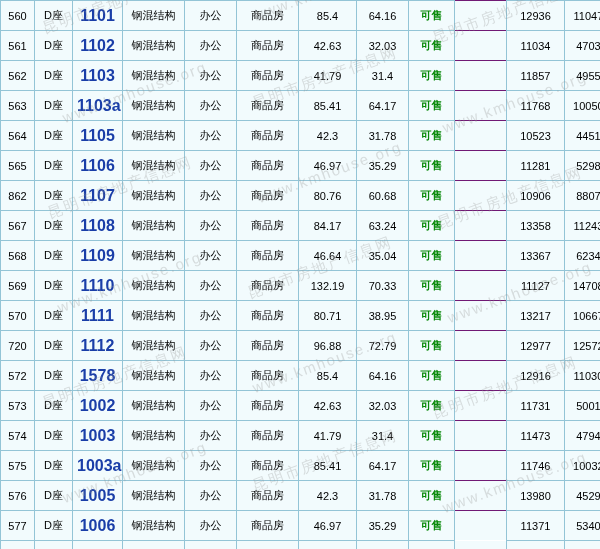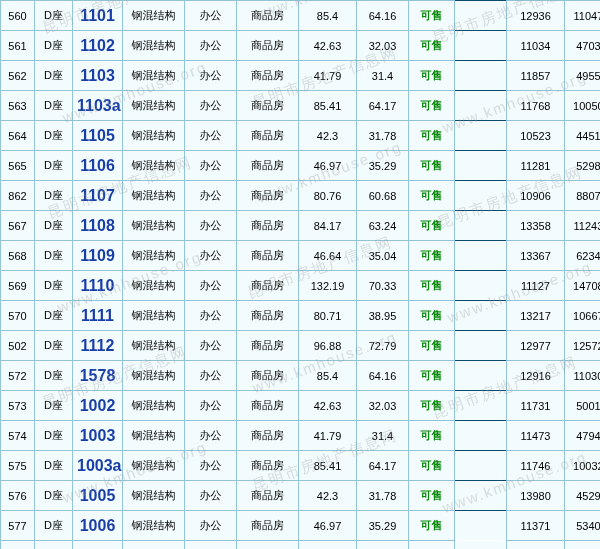--- a/index.html
+++ b/index.html
@@ -11,21 +11,21 @@
     width: 600px;
     height: 549px;
     overflow: hidden;
     font-family: "Liberation Sans", sans-serif;
     position: relative;
   }
   #sheet {
     position: relative;
     width: 600px;
     height: 519px;
-    background: #0c4a6e;
+    background: #701a75;
   }
   table.grid {
     border-collapse: collapse;
     width: 600px;
     table-layout: fixed;
     font-size: 11px;
     color: #000000;
   }
   table.grid td {
     border: 1px solid #93c4d6;
@@ -258,21 +258,21 @@
           <td class="use">办公</td>
           <td class="type">商品房</td>
           <td class="area">80.71</td>
           <td class="area">38.95</td>
           <td class="status">可售</td>
           <td class="gap"></td>
           <td class="price">13217</td>
           <td class="total">1066705</td>
         </tr>
         <tr class="row">
-          <td class="idx">502</td>
+          <td class="idx">720</td>
           <td class="bldg">D座</td>
           <td class="room">1112</td>
           <td class="struct">钢混结构</td>
           <td class="use">办公</td>
           <td class="type">商品房</td>
           <td class="area">96.88</td>
           <td class="area">72.79</td>
           <td class="status">可售</td>
           <td class="gap"></td>
           <td class="price">12977</td>

